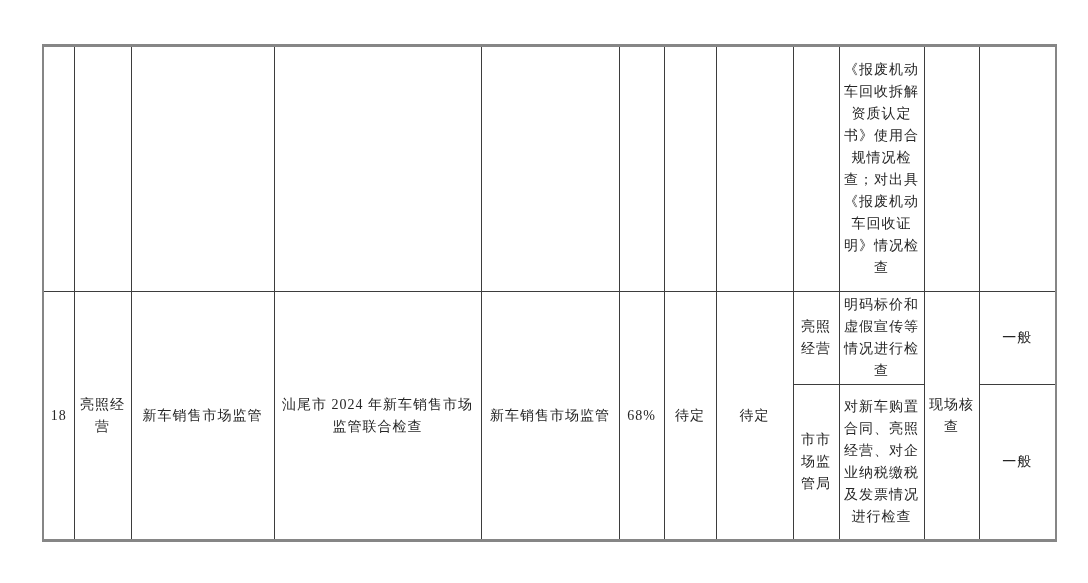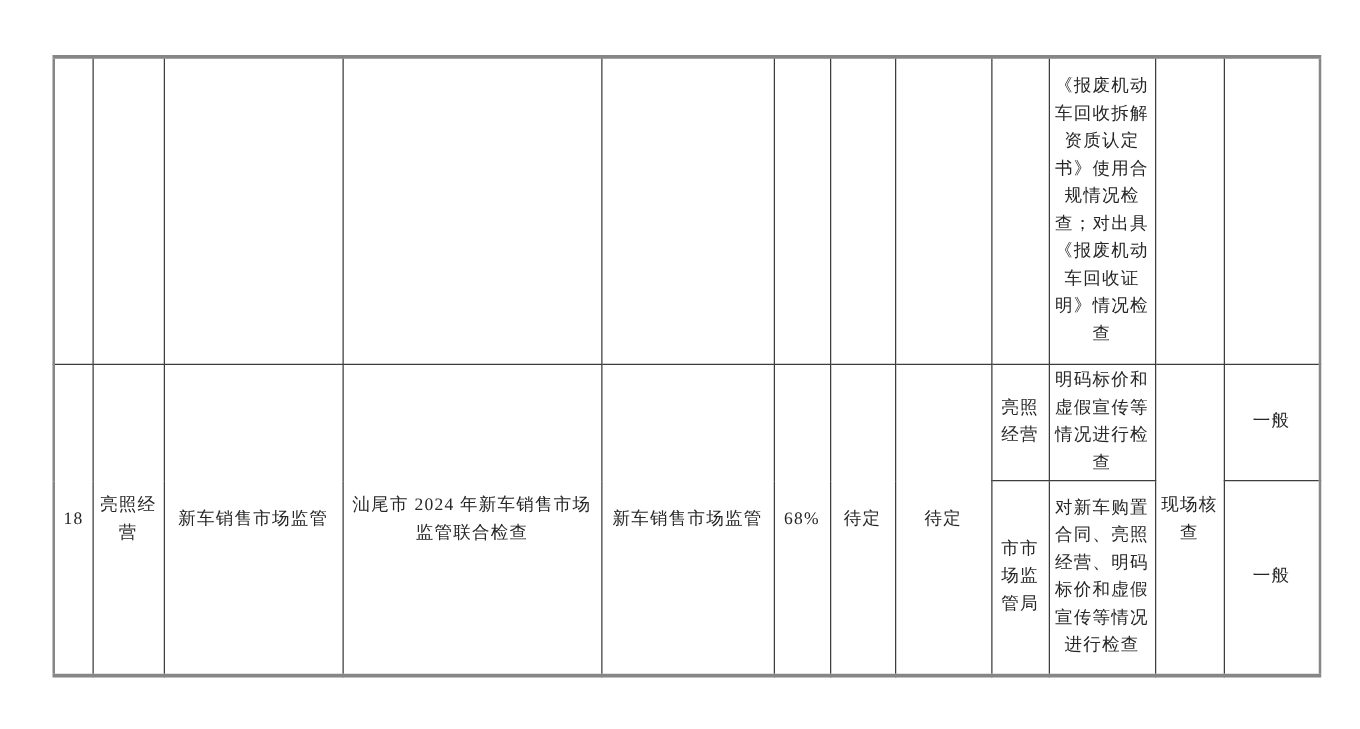--- a/index.html
+++ b/index.html
@@ -103,18 +103,18 @@
       <td rowspan="2">待定</td>
       <td rowspan="2">待定</td>
       <td>亮照经营</td>
       <td class="justify-cell">明码标价和虚假宣传等情况进行检查</td>
       <td rowspan="2" class="narrow-pad">现场核查</td>
       <td>一般</td>
     </tr>
 
     <tr class="row-sub2">
       <td>市市场监管局</td>
-      <td class="justify-cell">对新车购置合同、亮照经营、明码标价和虚假宣传等情况进行检查</td>
+      <td class="justify-cell">对新车购置合同、亮照经营、对企业纳税缴税及发票情况进行检查</td>
       <td>一般</td>
     </tr>
   </tbody>
     </table>
 </div>
 
 </body></html>

